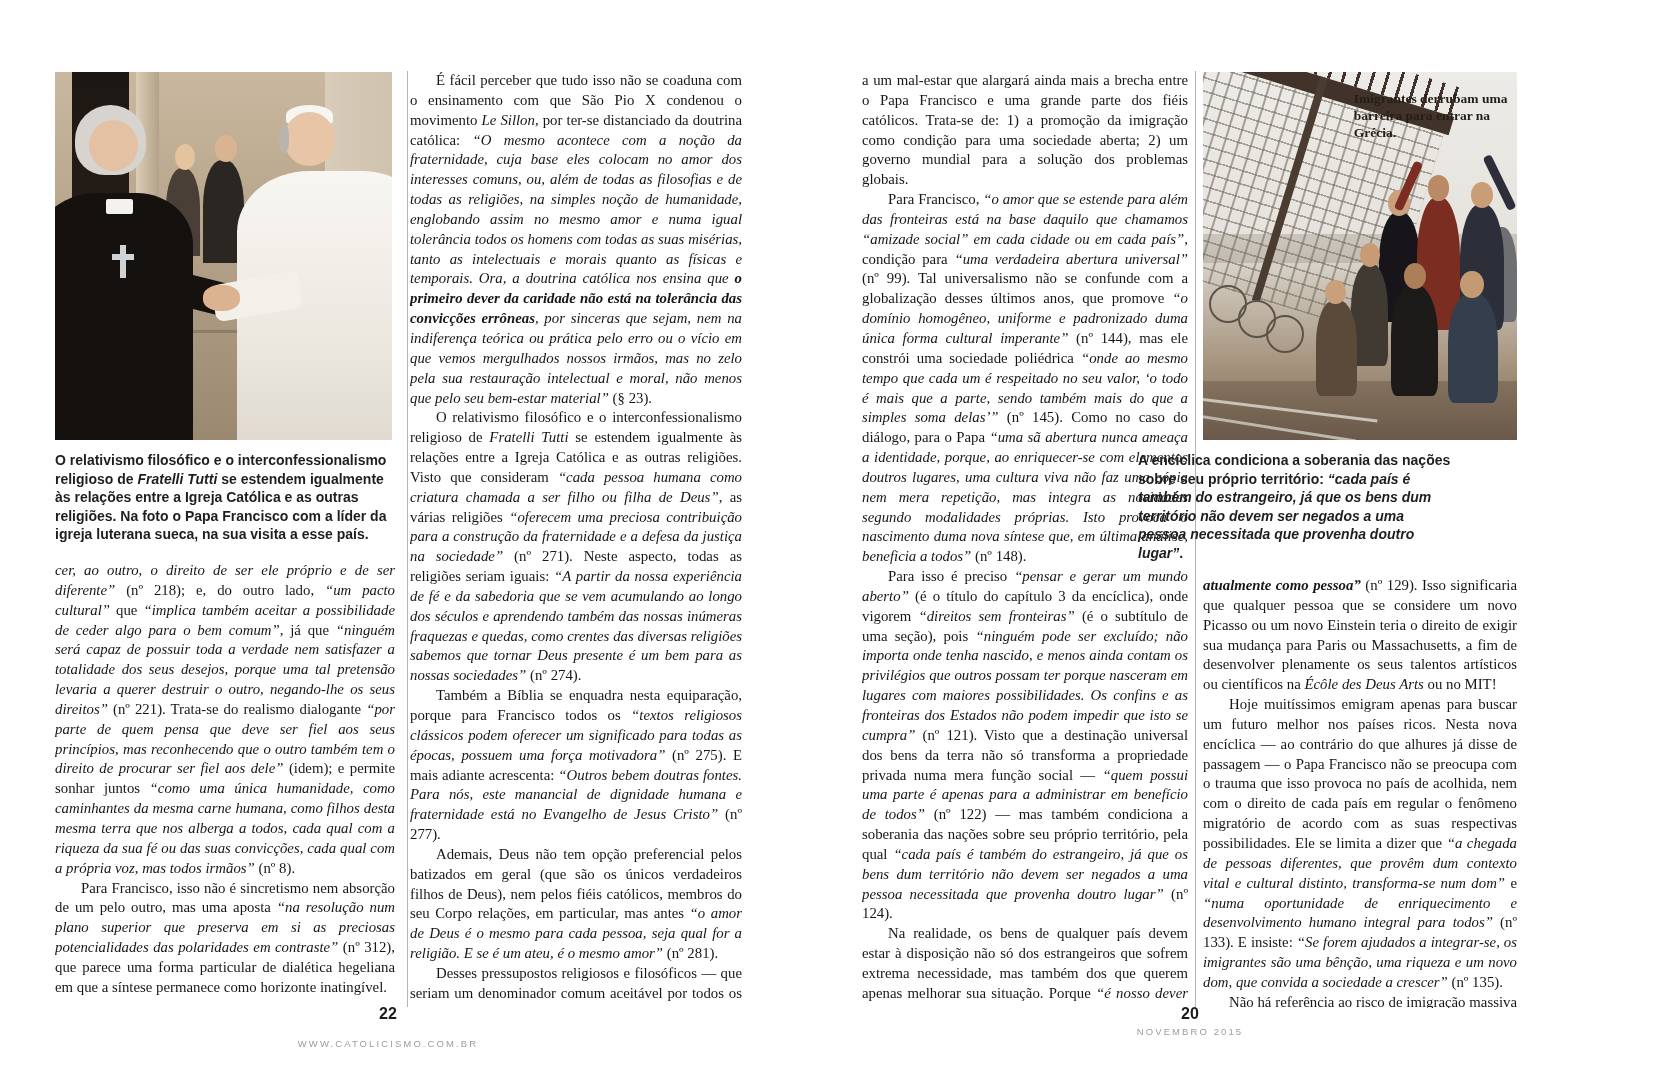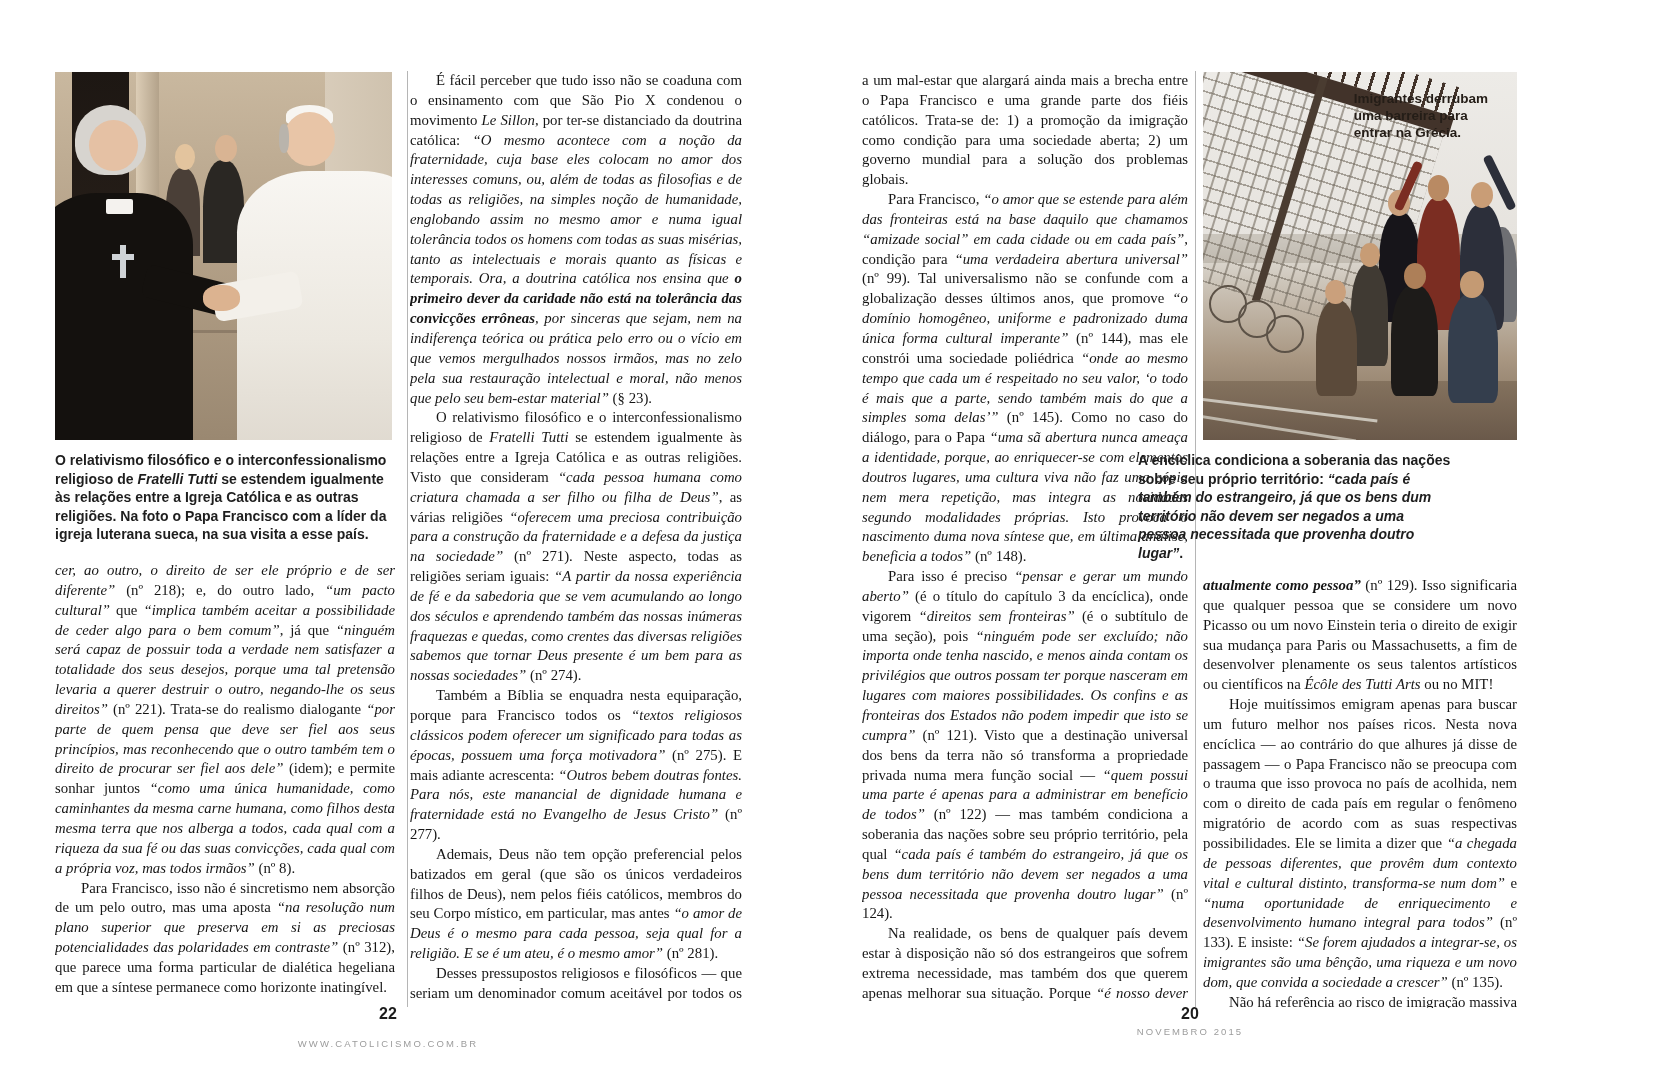--- a/index.html
+++ b/index.html
@@ -76,21 +76,21 @@
   .pr-f3a{left:93%;top:22%;width:3%;height:16%;background:#2c2f3a;transform:rotate(-26deg);border-radius:4px;}
   .pr-f4{left:47%;top:52%;width:12%;height:28%;background:#403a33;}
   .pr-f4h{left:50%;top:46.5%;width:6.5%;height:6.5%;background:#c79c75;border-radius:50%;}
   .pr-f5{left:60%;top:58%;width:15%;height:30%;background:#1d1b19;}
   .pr-f5h{left:64%;top:52%;width:7%;height:7%;background:#ad7f58;border-radius:50%;}
   .pr-f6{left:78%;top:60%;width:16%;height:30%;background:#343e4d;}
   .pr-f6h{left:82%;top:54%;width:7.5%;height:7.5%;background:#c49a73;border-radius:50%;}
   .pr-f7{left:36%;top:62%;width:13%;height:26%;background:#5b4a3a;}
   .pr-f7h{left:39%;top:56.5%;width:6.5%;height:6.5%;background:#caa07c;border-radius:50%;}
   .pr-f8{left:90%;top:42%;width:10%;height:26%;background:#6e6f73;}
-  .pr-overlay{left:48%;top:5%;width:49%;font-family:Liberation Sans, sans-serif;
+  .pr-overlay{left:48%;top:5%;width:49%;font-family:Liberation Serif, serif;
               font-weight:700;font-size:13.5px;line-height:17px;color:#241d17;}
 </style>
 </head>
 <body>
 
 <div class="spread">
 
   <figure class="photo ph-l" style="margin:0;">
     <div class="pl-door"></div>
     <div class="pl-pilaster"></div>
@@ -122,21 +122,21 @@
       <p><span class="s-i">cer, ao outro, o direito de ser ele próprio e de ser diferente”</span><span> (nº 218); e, do outro lado, </span><span class="s-i">“um pacto cultural”</span><span> que </span><span class="s-i">“implica também aceitar a possibilidade de ceder algo para o bem comum”</span><span>, já que </span><span class="s-i">“ninguém será capaz de possuir toda a verdade nem satisfazer a totalidade dos seus desejos, porque uma tal pretensão levaria a querer destruir o outro, negando-lhe os seus direitos”</span><span> (nº 221). Trata-se do realismo dialogante </span><span class="s-i">“por parte de quem pensa que deve ser fiel aos seus princípios, mas reconhecendo que o outro também tem o direito de procurar ser fiel aos dele”</span><span> (idem); e permite sonhar juntos </span><span class="s-i">“como uma única humanidade, como caminhantes da mesma carne humana, como filhos desta mesma terra que nos alberga a todos, cada qual com a riqueza da sua fé ou das suas convicções, cada qual com a própria voz, mas todos irmãos”</span><span> (nº 8).</span></p>
       <p class="ind"><span>Para Francisco, isso não é sincretismo nem absorção de um pelo outro, mas uma aposta </span><span class="s-i">“na resolução num plano superior que preserva em si as preciosas potencialidades das polaridades em contraste”</span><span> (nº 312), que parece uma forma particular de dialética hegeliana em que a síntese permanece como horizonte inatingível.</span></p>
     </div>
 
   <div class="vrule" style="left:407px;"></div>
 
   <div class="col" style="left:410px;top:71px;width:332px;height:937px;">
       <p class="ind"><span>É fácil perceber que tudo isso não se coaduna com o ensinamento com que São Pio X condenou o movimento </span><span class="s-i">Le Sillon</span><span>, por ter-se distanciado da doutrina católica: </span><span class="s-i">“O mesmo acontece com a noção da fraternidade, cuja base eles colocam no amor dos interesses comuns, ou, além de todas as filosofias e de todas as religiões, na simples noção de humanidade, englobando assim no mesmo amor e numa igual tolerância todos os homens com todas as suas misérias, tanto as intelectuais e morais quanto as físicas e temporais. Ora, a doutrina católica nos ensina que </span><span class="s-bi">o primeiro dever da caridade não está na tolerância das convicções errôneas</span><span class="s-i">, por sinceras que sejam, nem na indiferença teórica ou prática pelo erro ou o vício em que vemos mergulhados nossos irmãos, mas no zelo pela sua restauração intelectual e moral, não menos que pelo seu bem-estar material”</span><span> (§ 23).</span></p>
       <p class="ind"><span>O relativismo filosófico e o interconfessionalismo religioso de </span><span class="s-i">Fratelli Tutti</span><span> se estendem igualmente às relações entre a Igreja Católica e as outras religiões. Visto que consideram </span><span class="s-i">“cada pessoa humana como criatura chamada a ser filho ou filha de Deus”</span><span>, as várias religiões </span><span class="s-i">“oferecem uma preciosa contribuição para a construção da fraternidade e a defesa da justiça na sociedade”</span><span> (nº 271). Neste aspecto, todas as religiões seriam iguais: </span><span class="s-i">“A partir da nossa experiência de fé e da sabedoria que se vem acumulando ao longo dos séculos e aprendendo também das nossas inúmeras fraquezas e quedas, como crentes das diversas religiões sabemos que tornar Deus presente é um bem para as nossas sociedades”</span><span> (nº 274).</span></p>
       <p class="ind"><span>Também a Bíblia se enquadra nesta equiparação, porque para Francisco todos os </span><span class="s-i">“textos religiosos clássicos podem oferecer um significado para todas as épocas, possuem uma força motivadora”</span><span> (nº 275). E mais adiante acrescenta: </span><span class="s-i">“Outros bebem doutras fontes. Para nós, este manancial de dignidade humana e fraternidade está no Evangelho de Jesus Cristo”</span><span> (nº 277).</span></p>
-      <p class="ind"><span>Ademais, Deus não tem opção preferencial pelos batizados em geral (que são os únicos verdadeiros filhos de Deus), nem pelos fiéis católicos, membros do seu Corpo místico, em particular, mas antes </span><span class="s-i">“o amor de Deus é o mesmo para cada pessoa, seja qual for a religião. E se é um ateu, é o mesmo amor”</span><span> (nº 281).</span></p>
+      <p class="ind"><span>Ademais, Deus não tem opção preferencial pelos batizados em geral (que são os únicos verdadeiros filhos de Deus), nem pelos fiéis católicos, membros do seu Corpo relações, em particular, mas antes </span><span class="s-i">“o amor de Deus é o mesmo para cada pessoa, seja qual for a religião. E se é um ateu, é o mesmo amor”</span><span> (nº 281).</span></p>
       <p class="ind"><span>Desses pressupostos religiosos e filosóficos — que seriam um denominador comum aceitável por todos os homens — a encíclica </span><span class="s-i">Fratelli Tutti</span><span> extrai principalmente duas consequências práticas, que darão origem</span></p>
     </div>
 
   <div class="pagenum" style="left:358px;top:1005px;">22</div>
   <div class="footlbl" style="left:258px;top:1026px;margin-top:12px;">WWW.CATOLICISMO.COM.BR</div>
 
   <div class="col" style="left:862px;top:71px;width:326px;height:937px;">
       <p><span>a um mal-estar que alargará ainda mais a brecha entre o Papa Francisco e uma grande parte dos fiéis católicos. Trata-se de: 1) a promoção da imigração como condição para uma sociedade aberta; 2) um governo mundial para a solução dos problemas globais.</span></p>
       <p class="ind"><span>Para Francisco, </span><span class="s-i">“o amor que se estende para além das fronteiras está na base daquilo que chamamos “amizade social” em cada cidade ou em cada país”</span><span>, condição para </span><span class="s-i">“uma verdadeira abertura universal”</span><span> (nº 99). Tal universalismo não se confunde com a globalização desses últimos anos, que promove </span><span class="s-i">“o domínio homogêneo, uniforme e padronizado duma única forma cultural imperante”</span><span> (nº 144), mas ele constrói uma sociedade poliédrica </span><span class="s-i">“onde ao mesmo tempo que cada um é respeitado no seu valor, ‘o todo é mais que a parte, sendo também mais do que a simples soma delas’”</span><span> (nº 145). Como no caso do diálogo, para o Papa </span><span class="s-i">“uma sã abertura nunca ameaça a identidade, porque, ao enriquecer-se com elementos doutros lugares, uma cultura viva não faz uma cópia nem mera repetição, mas integra as novidades segundo modalidades próprias. Isto provoca o nascimento duma nova síntese que, em última análise, beneficia a todos”</span><span> (nº 148).</span></p>
       <p class="ind"><span>Para isso é preciso </span><span class="s-i">“pensar e gerar um mundo aberto”</span><span> (é o título do capítulo 3 da encíclica), onde vigorem </span><span class="s-i">“direitos sem fronteiras”</span><span> (é o subtítulo de uma seção), pois </span><span class="s-i">“ninguém pode ser excluído; não importa onde tenha nascido, e menos ainda contam os privilégios que outros possam ter porque nasceram em lugares com maiores possibilidades. Os confins e as fronteiras dos Estados não podem impedir que isto se cumpra”</span><span> (nº 121). Visto que a destinação universal dos bens da terra não só transforma a propriedade privada numa mera função social — </span><span class="s-i">“quem possui uma parte é apenas para a administrar em benefício de todos”</span><span> (nº 122) — mas também condiciona a soberania das nações sobre seu próprio território, pela qual </span><span class="s-i">“cada país é também do estrangeiro, já que os bens dum território não devem ser negados a uma pessoa necessitada que provenha doutro lugar”</span><span> (nº 124).</span></p>
@@ -177,21 +177,21 @@
     <div class="fig pr-f7"></div>
     <div class="pr-f7h"></div>
     <div class="pr-overlay">Imigrantes derrubam uma barreira para entrar na Grécia.</div>
   </figure>
 
   <div class="caption" style="left:1138px;top:451px;width:316px;">
       <p><span>A encíclica condiciona a soberania das nações sobre seu próprio território: </span><span class="s-i">“cada país é também do estrangeiro, já que os bens dum território não devem ser negados a uma pessoa necessitada que provenha doutro lugar”</span><span>.</span></p>
     </div>
 
   <div class="col" style="left:1203px;top:576px;width:314px;height:432px;">
-      <p><span class="s-bi">atualmente como pessoa”</span><span> (nº 129). Isso significaria que qualquer pessoa que se considere um novo Picasso ou um novo Einstein teria o direito de exigir sua mudança para Paris ou Massachusetts, a fim de desenvolver plenamente os seus talentos artísticos ou científicos na </span><span class="s-i">Écôle des Tutti Arts</span><span> ou no MIT!</span></p>
+      <p><span class="s-bi">atualmente como pessoa”</span><span> (nº 129). Isso significaria que qualquer pessoa que se considere um novo Picasso ou um novo Einstein teria o direito de exigir sua mudança para Paris ou Massachusetts, a fim de desenvolver plenamente os seus talentos artísticos ou científicos na </span><span class="s-i">Écôle des Deus Arts</span><span> ou no MIT!</span></p>
       <p class="ind"><span>Hoje muitíssimos emigram apenas para buscar um futuro melhor nos países ricos. Nesta nova encíclica — ao contrário do que alhures já disse de passagem — o Papa Francisco não se preocupa com o trauma que isso provoca no país de acolhida, nem com o direito de cada país em regular o fenômeno migratório de acordo com as suas respectivas possibilidades. Ele se limita a dizer que </span><span class="s-i">“a chegada de pessoas diferentes, que provêm dum contexto vital e cultural distinto, transforma-se num dom”</span><span> e </span><span class="s-i">“numa oportunidade de enriquecimento e desenvolvimento humano integral para todos”</span><span> (nº 133). E insiste: </span><span class="s-i">“Se forem ajudados a integrar-se, os imigrantes são uma bênção, uma riqueza e um novo dom, que convida a sociedade a crescer”</span><span> (nº 135).</span></p>
       <p class="ind"><span>Não há referência ao risco de imigração massiva e desestabilizadora, como é o caso atualmente na Eu-</span></p>
     </div>
 
   <div class="pagenum" style="left:1160px;top:1005px;">20</div>
   <div class="footlbl" style="left:1060px;top:1026px;">NOVEMBRO 2015</div>
 
 </div>
 
 </body></html>

